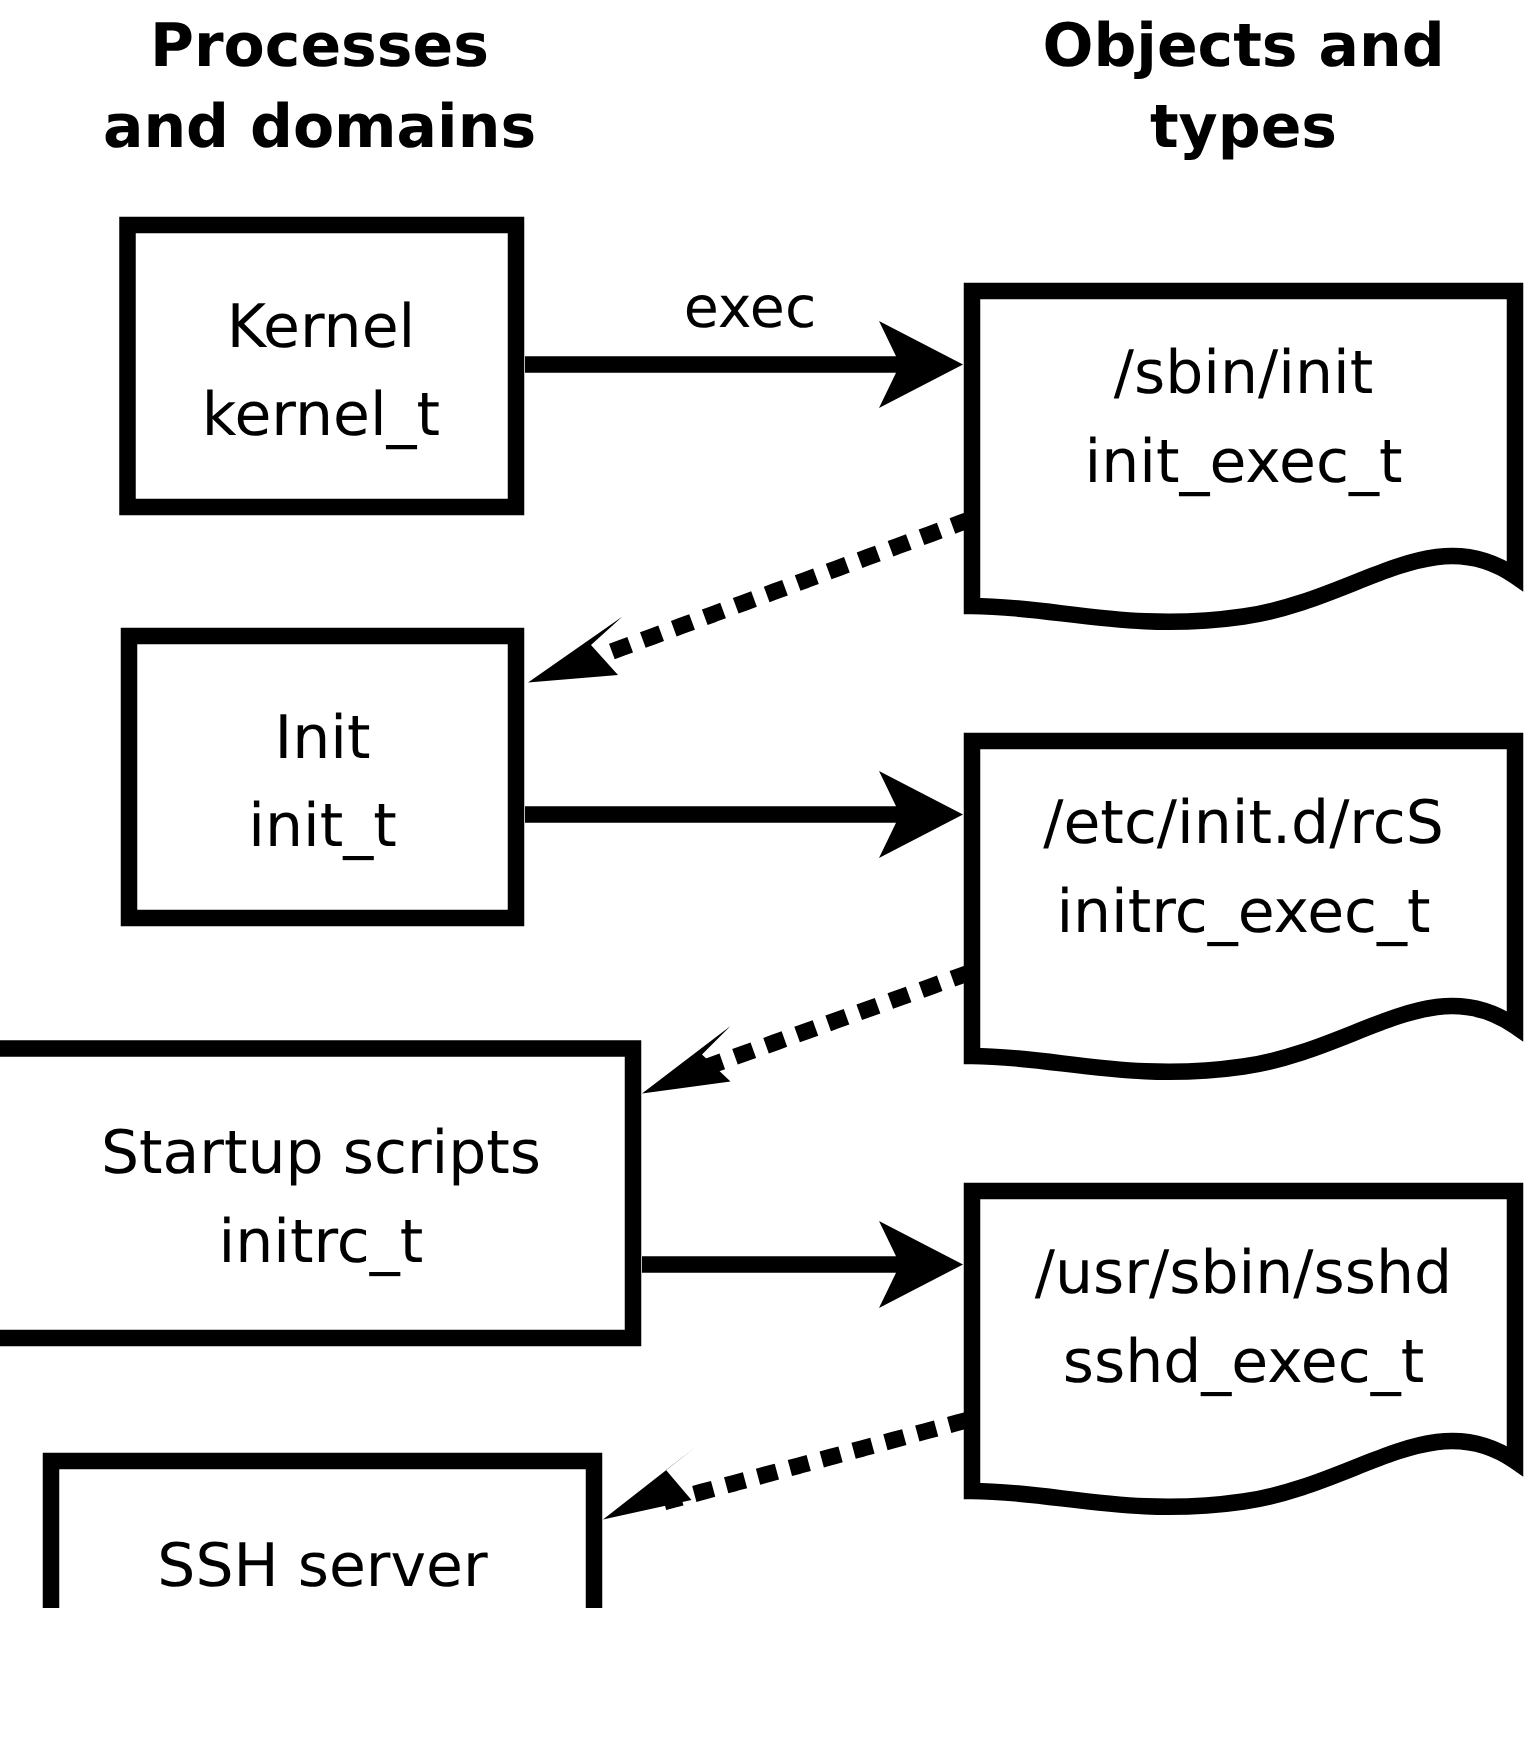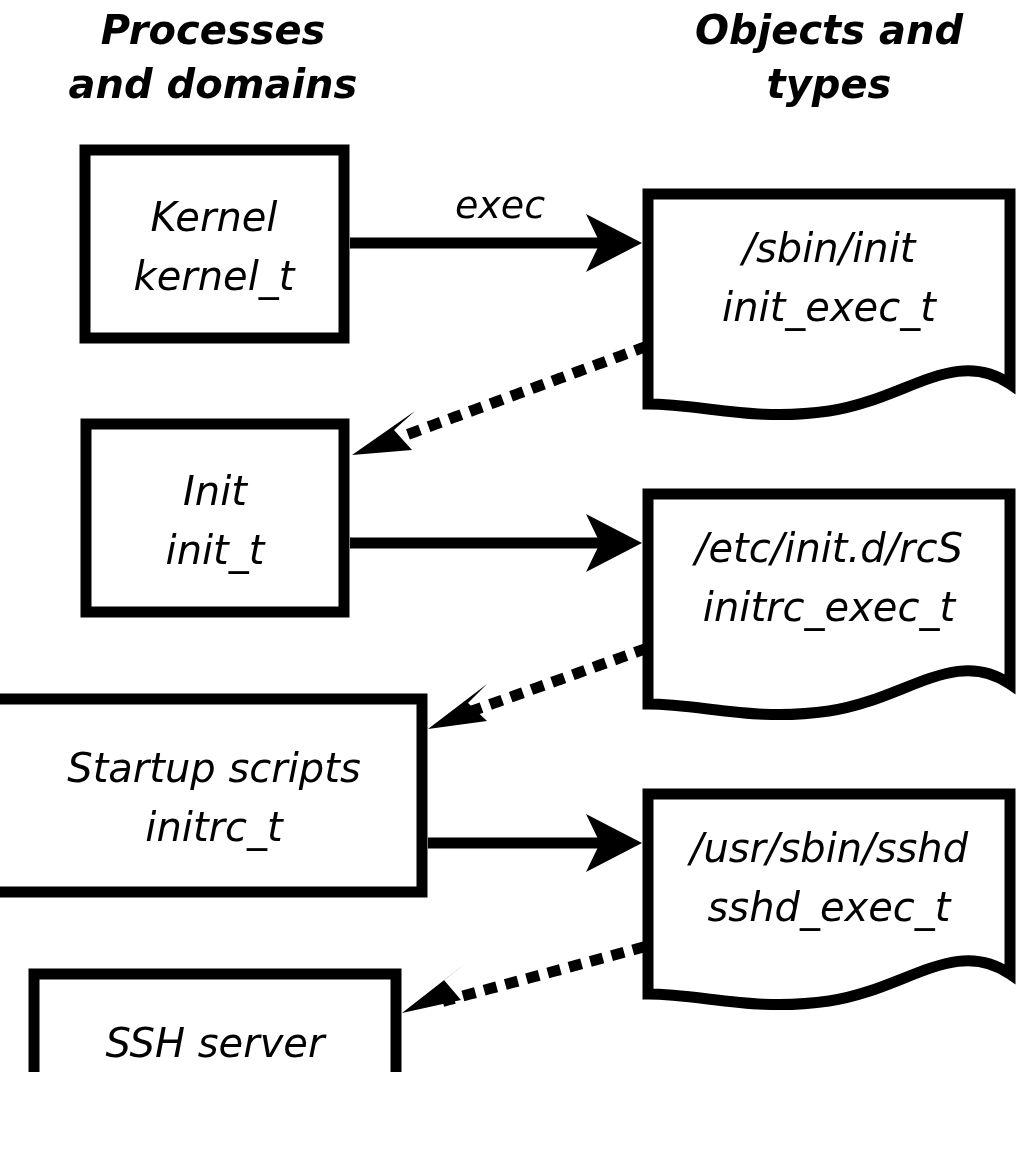--- a/index.html
+++ b/index.html
@@ -9,21 +9,20 @@
   }
   body {
     font-family: "DejaVu Sans", sans-serif;
   }
   #canvas {
     position: relative;
     width: 1024px;
     height: 1072px;
     background: #ffffff;
     overflow: hidden;
-    font-style: italic;
   }
   #diagram-svg {
     position: absolute;
     top: 0;
     left: 0;
     width: 1024px;
     height: 1173px;
   }
   .col-header {
     font-family: "DejaVu Sans", sans-serif;

